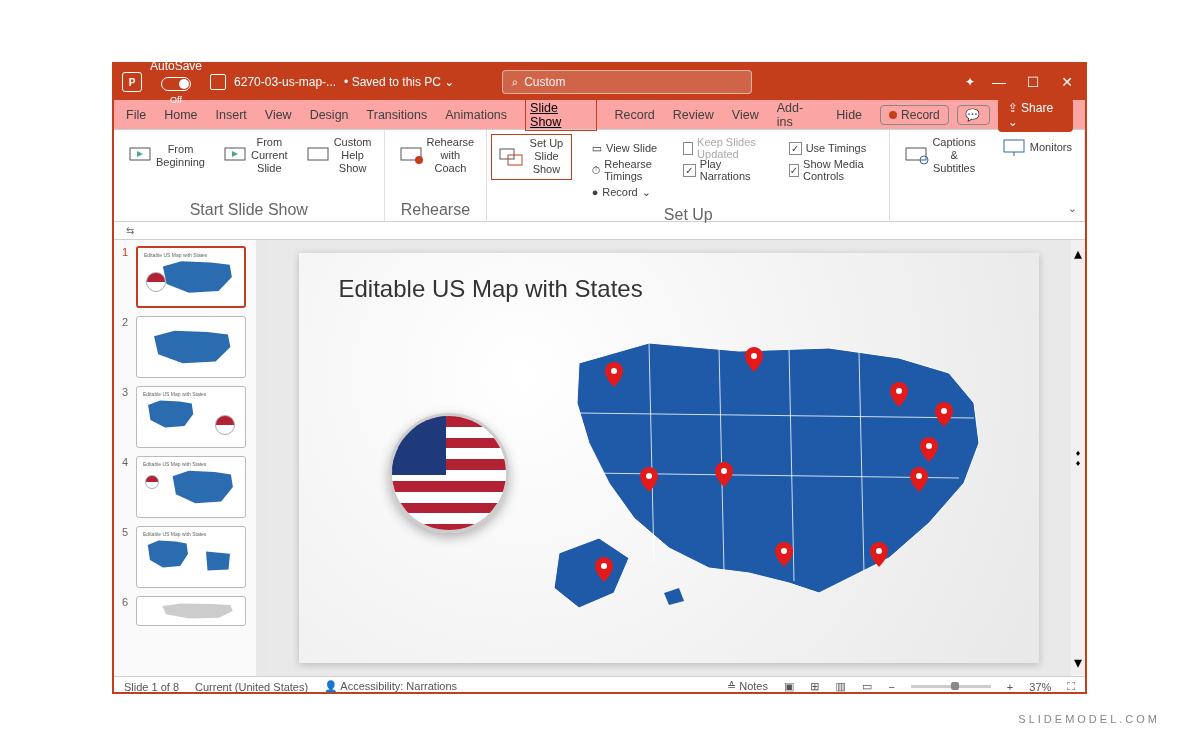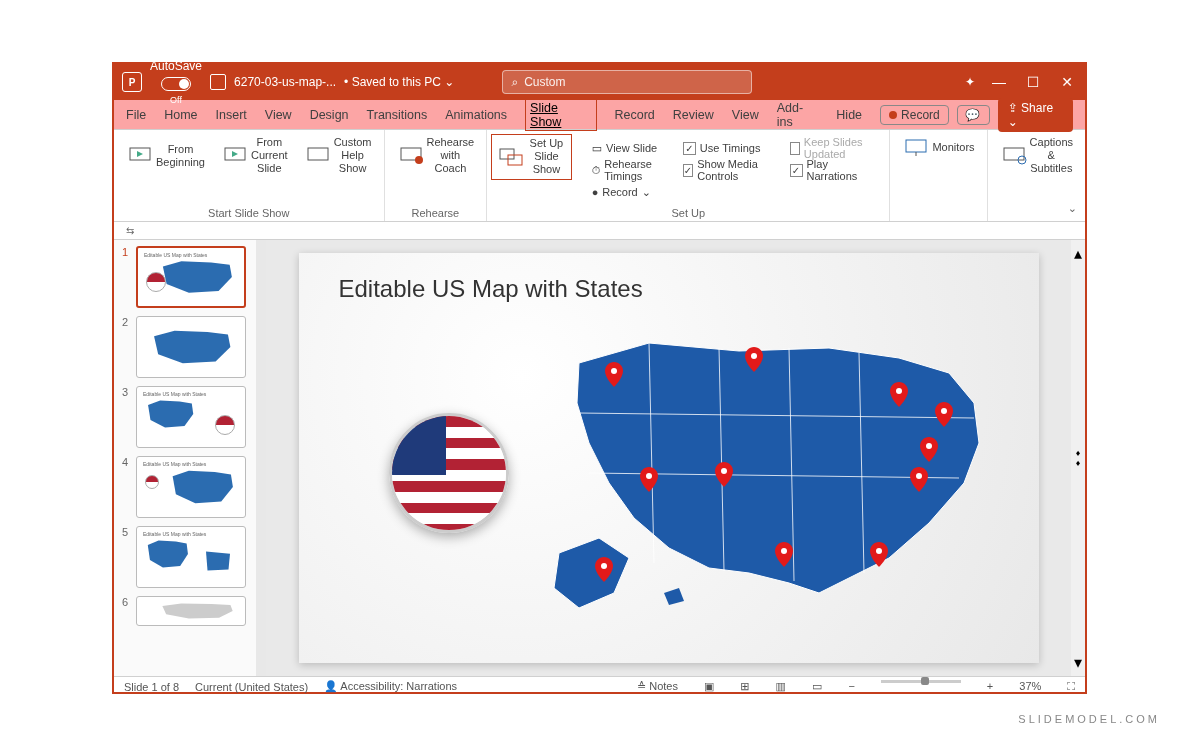--- a/index.html
+++ b/index.html
@@ -21,21 +21,21 @@
 .tabs-right { margin-left: auto; display: flex; align-items: center; gap: 8px; }
 .record-btn { border: 1px solid #888; border-radius: 4px; padding: 2px 8px; font-size: 12px; display: flex; align-items: center; gap: 4px; }
 .red-dot { width: 8px; height: 8px; background: #c43e1c; border-radius: 50%; }
 .share-btn { background: #c43e1c; color: #fff; border-radius: 4px; padding: 3px 10px; font-size: 12px; }
 .ribbon { height: 92px; border-bottom: 1px solid #d0d0d0; display: flex; position: relative; font-size: 11px; color: #404040; }
 .ribbon-group { border-right: 1px solid #e0e0e0; display: flex; flex-direction: column; align-items: center; padding: 4px 8px 2px; }
 .ribbon-row { display: flex; gap: 8px; }
 .rbtn { display: flex; align-items: center; gap: 2px; padding: 2px 4px; text-align: center; line-height: 1.2; }
 .rbtn.highlighted { border: 1.5px solid #c43e1c; }
 .ricon { width: 28px; height: 24px; display: flex; align-items: center; justify-content: center; }
-.group-label { margin-top: auto; color: #666; font-size: 11px; }
+.group-label { margin-top: auto; color: #666; font-size: 16px; }
 .chk-row { display: flex; align-items: center; gap: 4px; font-size: 11px; height: 20px; }
 .chk { width: 13px; height: 13px; border: 1px solid #888; display: flex; align-items: center; justify-content: center; font-size: 10px; color: #404040; }
 .chk.on::after { content: "✓"; }
 .setup-cols { display: flex; gap: 14px; padding: 4px 8px; }
 .setup-col { display: flex; flex-direction: column; gap: 2px; }
 .qat { height: 18px; border-bottom: 1px solid #d0d0d0; padding-left: 12px; font-size: 10px; color: #666; display:flex; align-items:center; }
 .workspace { display: flex; height: 436px; }
 .thumbs { width: 142px; background: #fafafa; overflow: hidden; padding: 6px 4px 6px 8px; display: flex; flex-direction: column; gap: 8px; }
 .thumb-row { display: flex; gap: 4px; align-items: flex-start; }
 .thumb-num { font-size: 11px; color: #c43e1c; width: 10px; }
@@ -48,21 +48,21 @@
 .flag-circle { position: absolute; left: 90px; top: 160px; width: 120px; height: 120px; border-radius: 50%; border: 3px solid #ccc; overflow: hidden; box-shadow: 0 4px 12px rgba(0,0,0,0.3); }
 .flag-blue { position: absolute; left: 0; top: 0; width: 48%; height: 52%; background: #1f3a7a; }
 .flag-stripe { position: absolute; left: 0; width: 100%; height: 9.5%; }
 .stripe-r { background: #b22234; }
 .stripe-w { background: #fff; }
 .us-map { position: absolute; left: 220px; top: 70px; width: 480px; height: 310px; }
 .map-svg { width: 100%; height: 100%; }
 .pin { fill: #e21a1a; }
 .vscroll { width: 14px; background: #f0f0f0; display:flex; flex-direction:column; justify-content:space-between; align-items:center; padding:4px 0;}
 .statusbar { height: 20px; border-top: 1px solid #d0d0d0; display: flex; align-items: center; font-size: 11px; color: #555; padding: 0 10px; gap: 16px; }
-.statusbar .right { margin-left: auto; display: flex; gap: 26px; }
+.statusbar .right { margin-left: auto; display: flex; align-items: center; gap: 16px; }
 .zoom-slider { width: 80px; height: 3px; background: #ccc; position: relative; }
 .zoom-slider::after { content: ""; position: absolute; left: 40px; top: -3px; width: 8px; height: 8px; background: #888; border-radius: 2px; }
 .watermark { position: absolute; right: 40px; bottom: 18px; font-size: 11px; letter-spacing: 3px; color: #888; }
 .thumb-map { position:absolute; left:20%; top:20%; width:70%; height:60%; background:#2b6cb0; clip-path: polygon(5% 20%, 30% 5%, 70% 8%, 95% 15%, 98% 50%, 80% 90%, 40% 95%, 10% 70%); }
 .thumb-title { position:absolute; top:4px; left:6px; font-size:5px; color:#666;}
 .small-flag { position:absolute; width:20px; height:20px; border-radius:50%; background: linear-gradient(to bottom, #b22234 50%, #fff 50%); border:1px solid #aaa;}
 </style>
 </head>
 <body>
 
@@ -176,64 +176,64 @@
           <span style="white-space:pre-line">Set Up
 Slide Show</span>
         </div>
         <div class="setup-cols">
           <div class="setup-col">
             <div class="chk-row">▭ <span>View Slide</span></div>
             <div class="chk-row">⏱ <span>Rehearse Timings</span></div>
             <div class="chk-row">● <span>Record</span> ⌄</div>
           </div>
           <div class="setup-col">
+            <div class="chk-row" style="color:#aaa">
+                <div class="chk"></div>
+                <span>Keep Slides Updated</span>
+              </div>
+            <div class="chk-row">
+                <div class="chk on"></div>
+                <span>Play Narrations</span>
+              </div>
+          </div>
+          <div class="setup-col">
             <div class="chk-row">
                 <div class="chk on"></div>
                 <span>Use Timings</span>
               </div>
             <div class="chk-row">
                 <div class="chk on"></div>
                 <span>Show Media Controls</span>
               </div>
           </div>
-          <div class="setup-col">
-            <div class="chk-row" style="color:#aaa">
-                <div class="chk"></div>
-                <span>Keep Slides Updated</span>
-              </div>
-            <div class="chk-row">
-                <div class="chk on"></div>
-                <span>Play Narrations</span>
-              </div>
-          </div>
         </div>
       </div>
       <div class="group-label">Set Up</div>
+    </div>
+    <div class="ribbon-group" style="border-right:none">
+      <div class="rbtn">
+        <div class="ricon">
+            <svg width="28" height="20">
+              <rect x="4" y="2" width="20" height="12" fill="none" stroke="#555"></rect>
+              <circle cx="22" cy="14" r="4" fill="none" stroke="#2b6cb0"></circle>
+            </svg>
+          </div>
+        <span style="white-space:pre-line">Captions &amp;
+Subtitles</span>
+      </div>
     </div>
     <div class="ribbon-group">
       <div class="rbtn">
         <div class="ricon">
             <svg width="28" height="20">
               <rect x="4" y="2" width="20" height="12" fill="none" stroke="#2b6cb0"></rect>
               <line x1="14" y1="14" x2="14" y2="18" stroke="#555"></line>
             </svg>
           </div>
         <span>Monitors</span>
-      </div>
-    </div>
-    <div class="ribbon-group" style="border-right:none">
-      <div class="rbtn">
-        <div class="ricon">
-            <svg width="28" height="20">
-              <rect x="4" y="2" width="20" height="12" fill="none" stroke="#555"></rect>
-              <circle cx="22" cy="14" r="4" fill="none" stroke="#2b6cb0"></circle>
-            </svg>
-          </div>
-        <span style="white-space:pre-line">Captions &amp;
-Subtitles</span>
       </div>
     </div>
     <span style="position:absolute;right:8px;bottom:6px;color:#666">⌄</span>
   </div>
 
   <div class="qat">⇆</div>
 
   <div class="workspace">
     <div class="thumbs">
       <div class="thumb-row">

